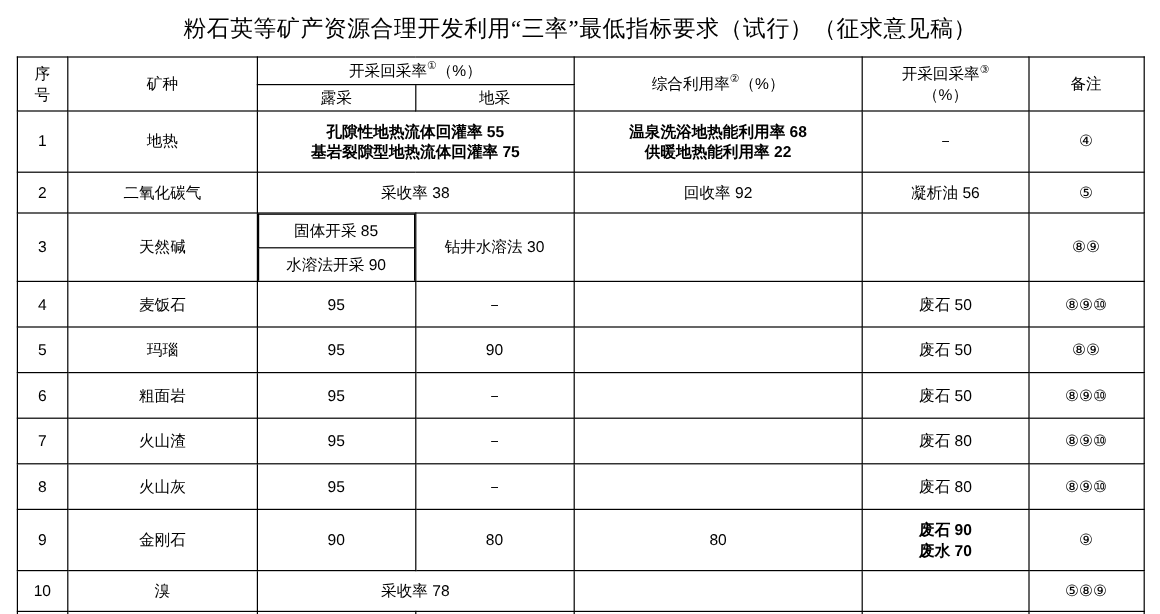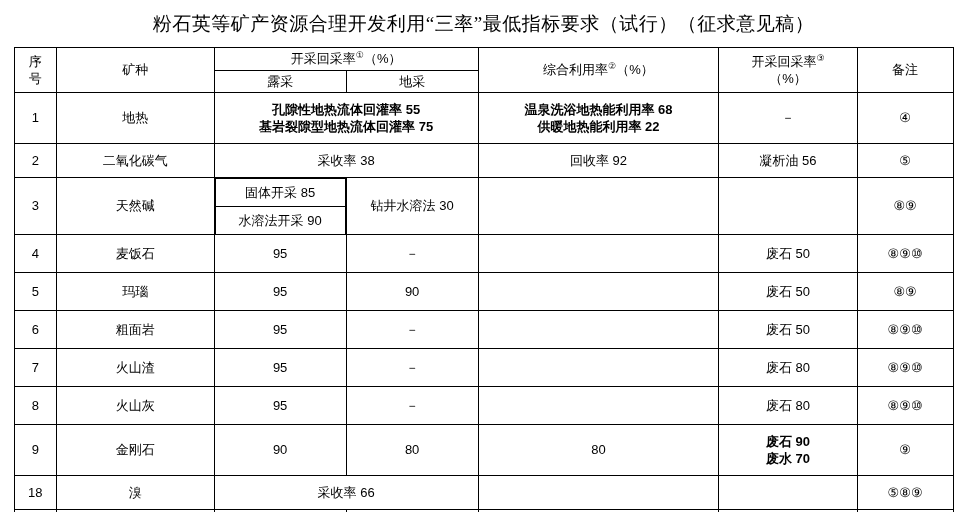--- a/index.html
+++ b/index.html
@@ -225,23 +225,23 @@
         <td>80</td>
         <td>80</td>
         <td class="cell-lines">
           <span>废石 90</span>
           <span>废水 70</span>
         </td>
         <td class="circ">⑨</td>
       </tr>
 
       <tr class="r-norm">
-        <td>18</td>
+        <td>10</td>
         <td>溴</td>
-        <td colspan="2">采收率 66</td>
+        <td colspan="2">采收率 78</td>
         <td></td>
         <td></td>
         <td class="circ">⑤⑧⑨</td>
       </tr>
 
       <tr class="r-mid">
         <td>11</td>
         <td>白垩</td>
         <td>95</td>
         <td>－</td>

